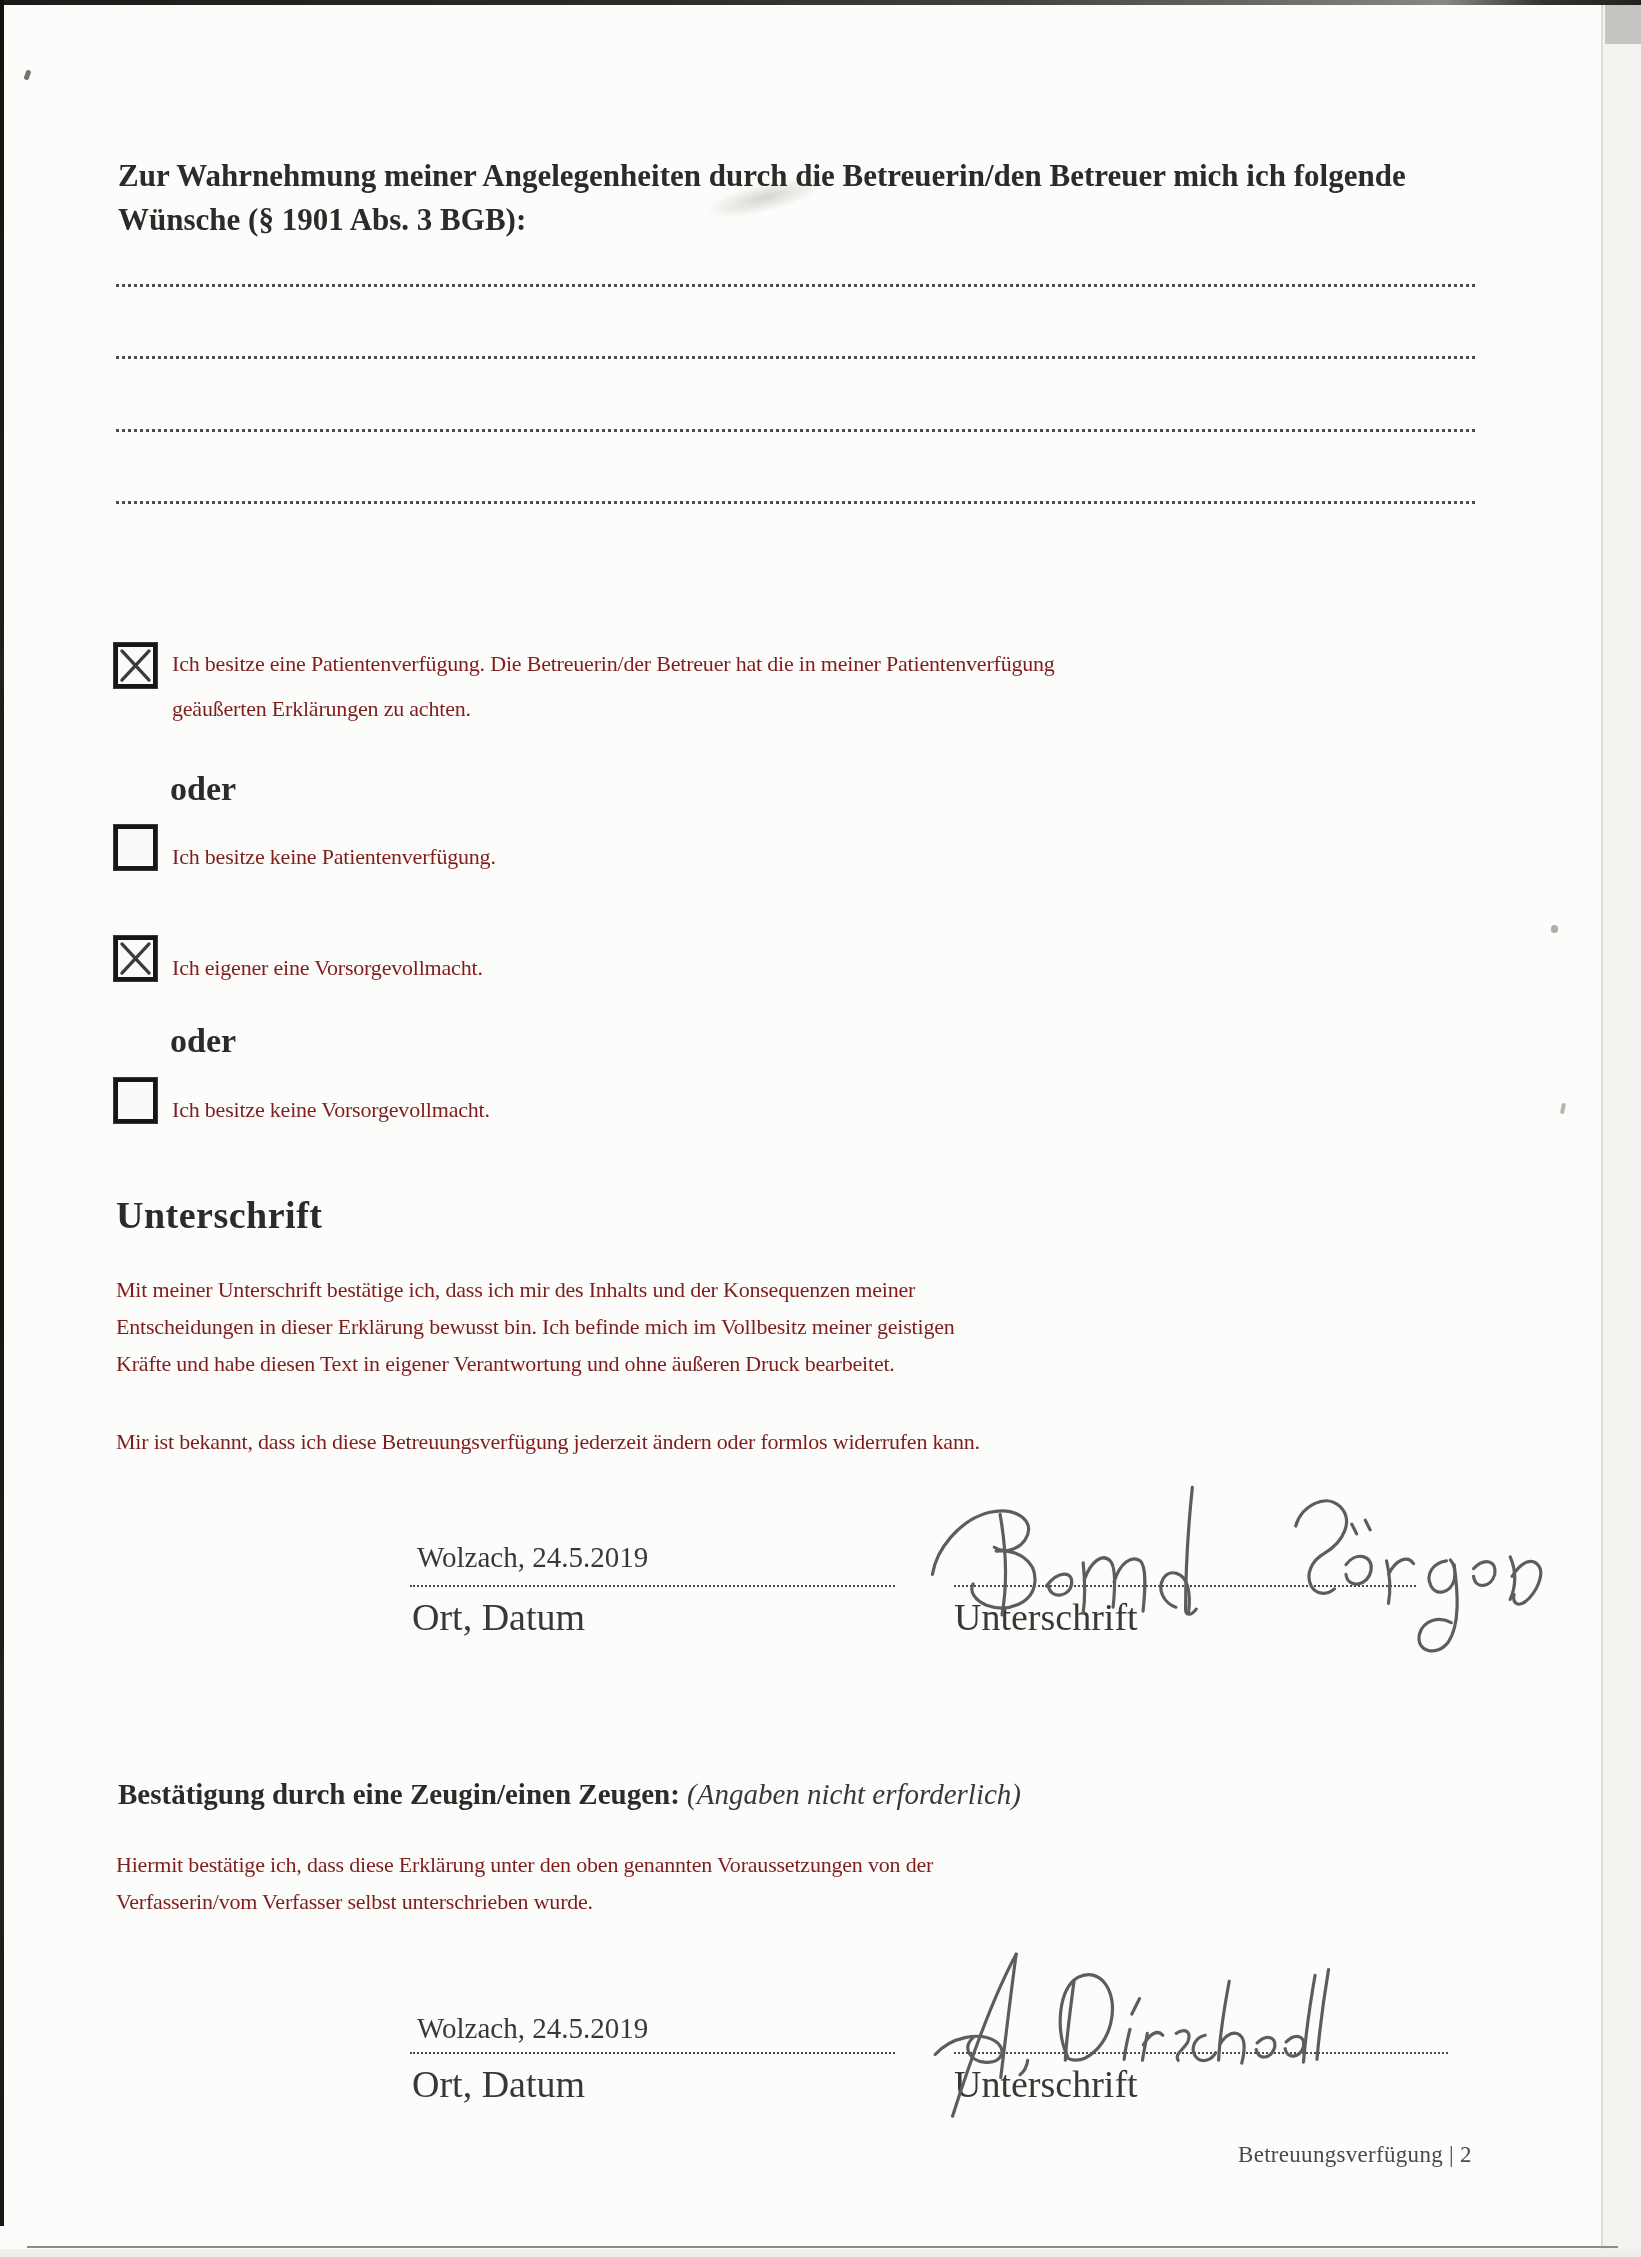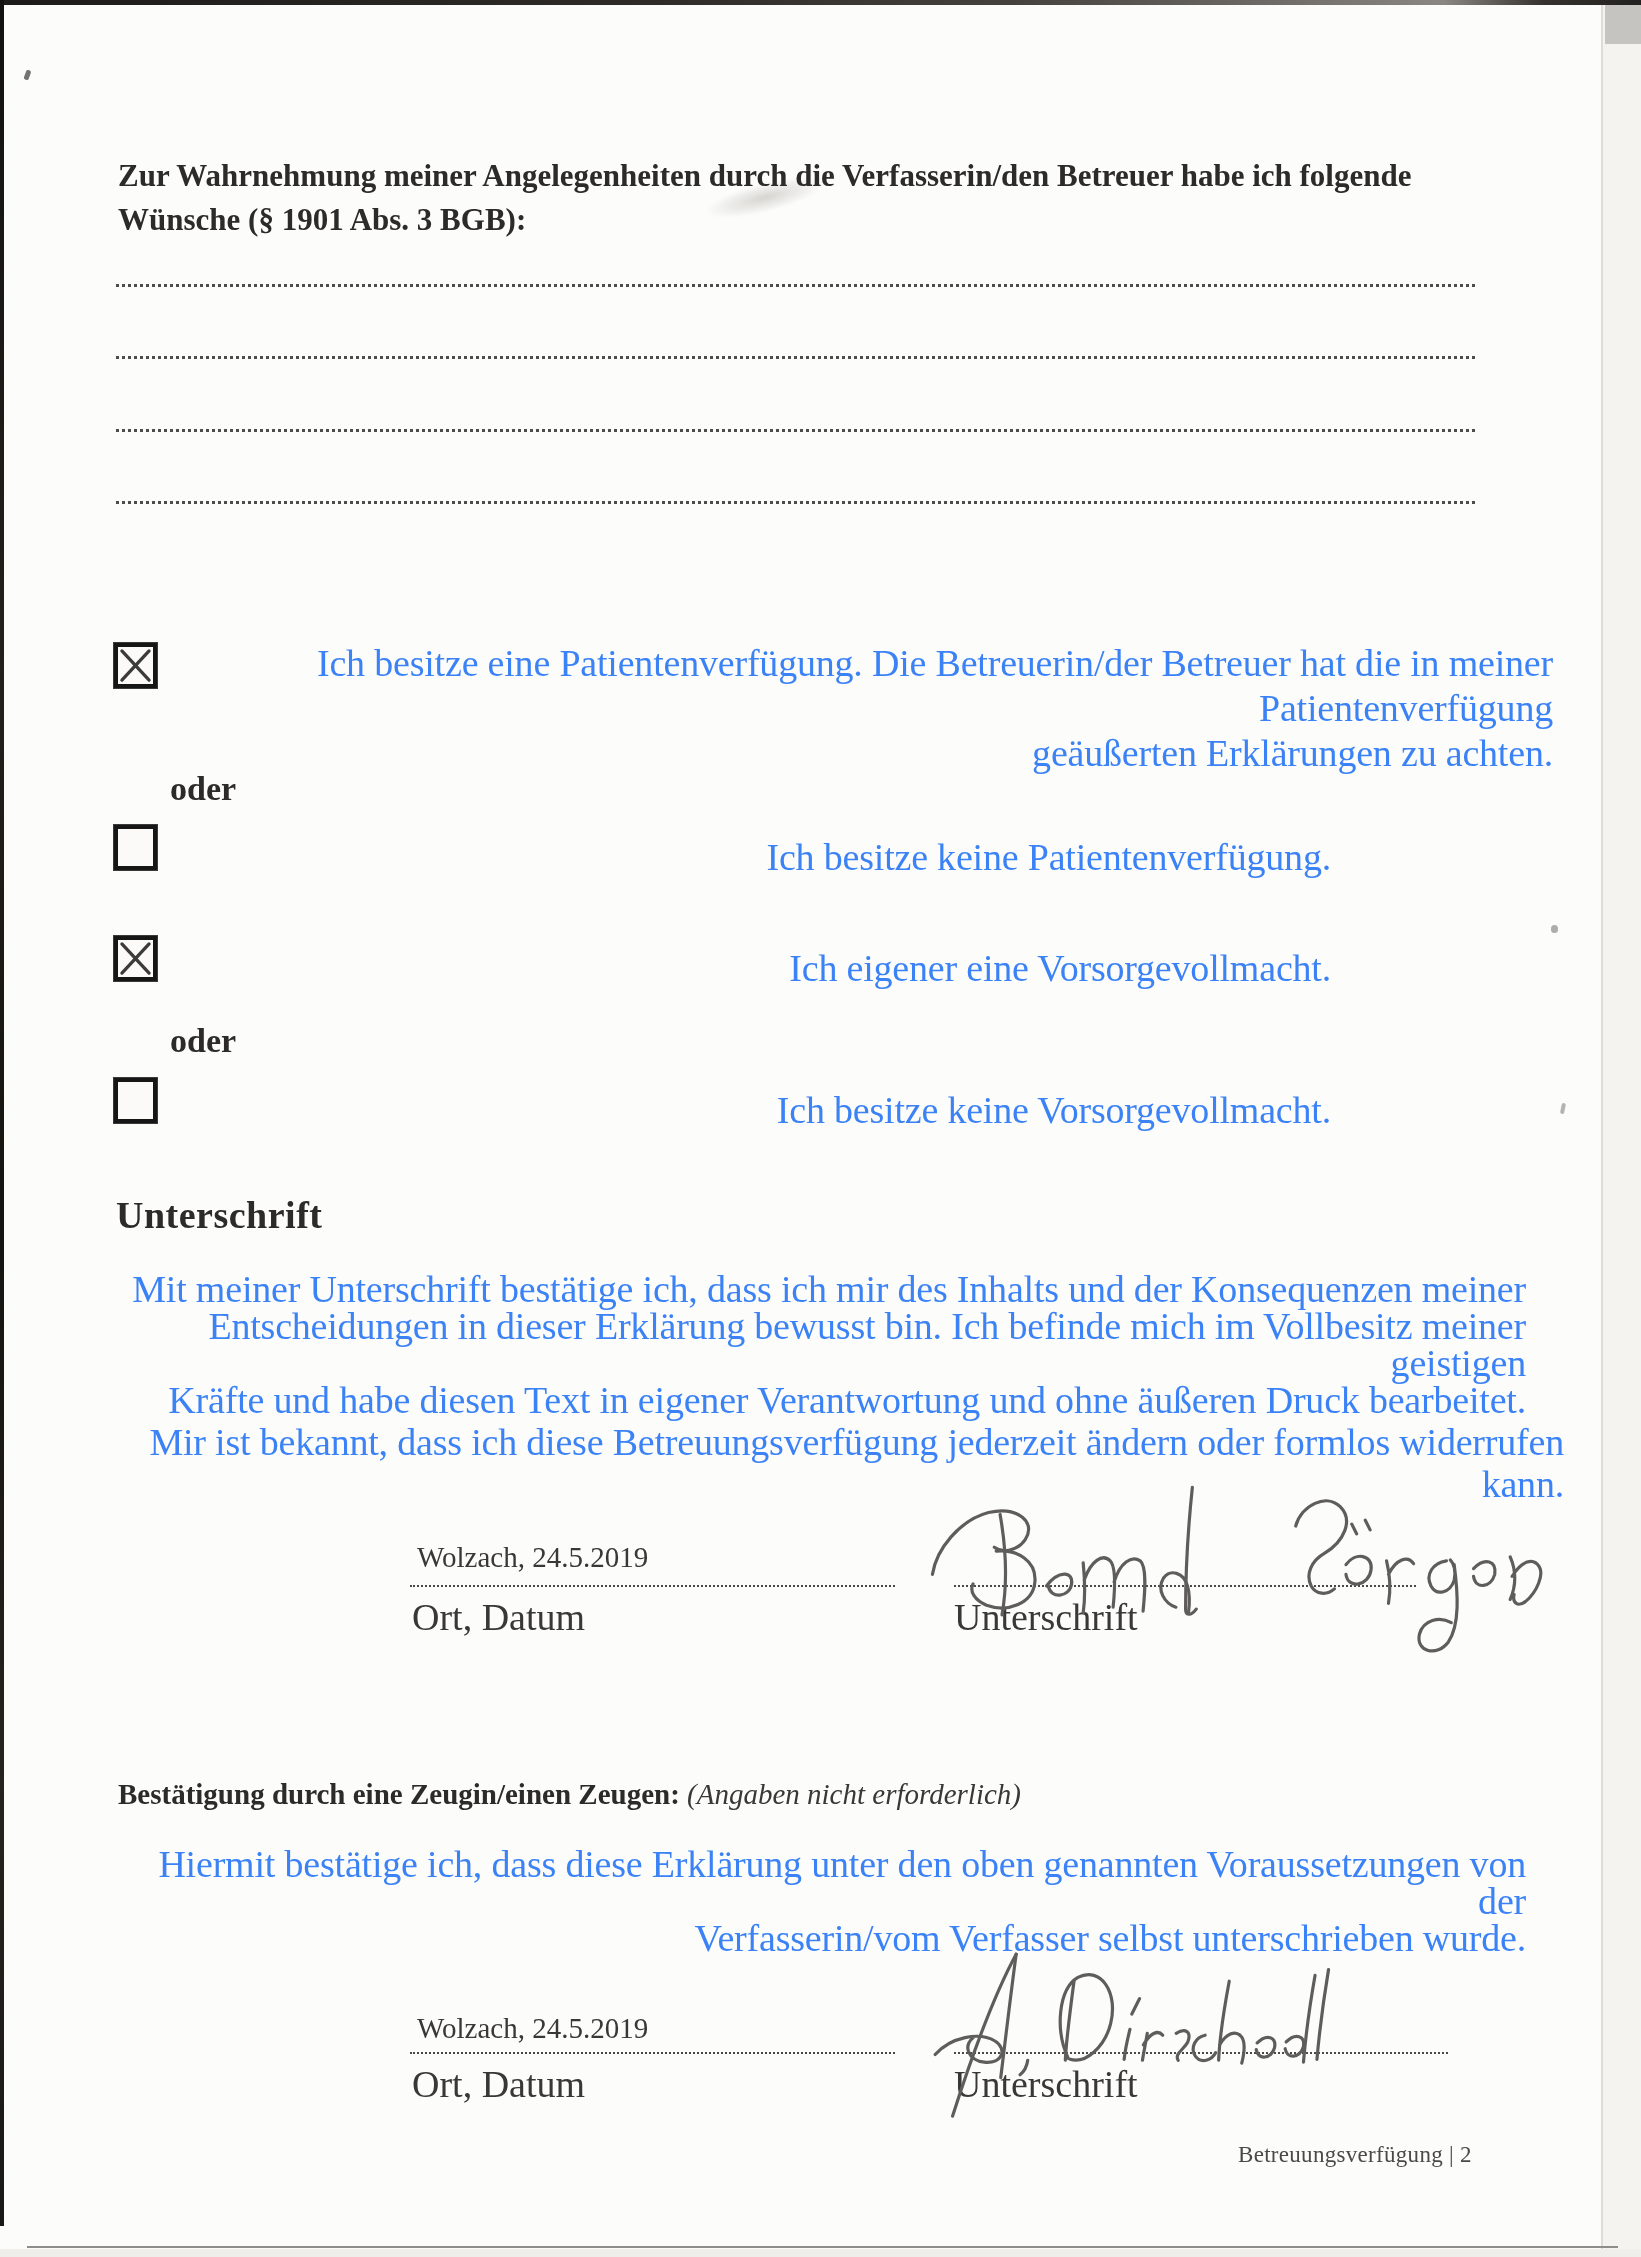--- a/index.html
+++ b/index.html
@@ -3,21 +3,21 @@
 <meta charset="utf-8">
 <style>
   html,body{margin:0;padding:0;background:#e8e8e8;}
   .page{
     position:relative;width:1641px;height:2257px;margin:0 auto;
     background:#fcfcfa;overflow:hidden;
     font-family:"Liberation Serif","DejaVu Serif",serif;
     color:#3a3836;
   }
   .abs{position:absolute;}
-  .body-text{font-size:38px;letter-spacing:-0.2px;color:#3b82f6;line-height:42px;text-align:right;}
+  .body-text{font-size:22px;letter-spacing:-0.2px;color:#7f1d1d;line-height:42px;}
   .lines .ln{display:block;}
   .bold-head{font-weight:bold;color:#2d2b29;}
   .title{font-size:31px;line-height:44px;}
   .section-head{font-size:29px;}
   .big-head{font-size:38px;letter-spacing:0.5px;}
   .para{line-height:37px;}
   .dotline{height:0;border-bottom:3.9px dotted #4e4c4a;}
   .sigdot{height:0;border-bottom:2.9px dotted #4a4846;}
   .checkbox{
     width:35px;height:37px;border:4.8px solid #161616;background:#fbfaf8;
@@ -60,21 +60,21 @@
   <div class="abs art-top"></div>
   <div class="abs art-left"></div>
   <div class="abs art-bottom-line"></div>
   <div class="abs art-bottom-area"></div>
   <div class="abs smudge"></div>
   <div class="abs speck1"></div>
   <div class="abs speck2"></div>
   <div class="abs speck3"></div>
 
   <div class="abs bold-head title lines" style="left:118px;top:154px;width:1410px;">
-    <span class="ln">Zur Wahrnehmung meiner Angelegenheiten durch die Verfasserin/den Betreuer habe ich folgende</span>
+    <span class="ln">Zur Wahrnehmung meiner Angelegenheiten durch die Betreuerin/den Betreuer mich ich folgende</span>
     <span class="ln">Wünsche (§ 1901 Abs. 3 BGB):</span>
   </div>
 
   <div class="abs dotline" style="left:116px;top:284px;width:1359px;"></div>
   <div class="abs dotline" style="left:116px;top:356px;width:1359px;"></div>
   <div class="abs dotline" style="left:116px;top:429px;width:1359px;"></div>
   <div class="abs dotline" style="left:116px;top:501px;width:1359px;"></div>
 
 
   <div class="abs checkbox" style="left:114px;top:643px;">

